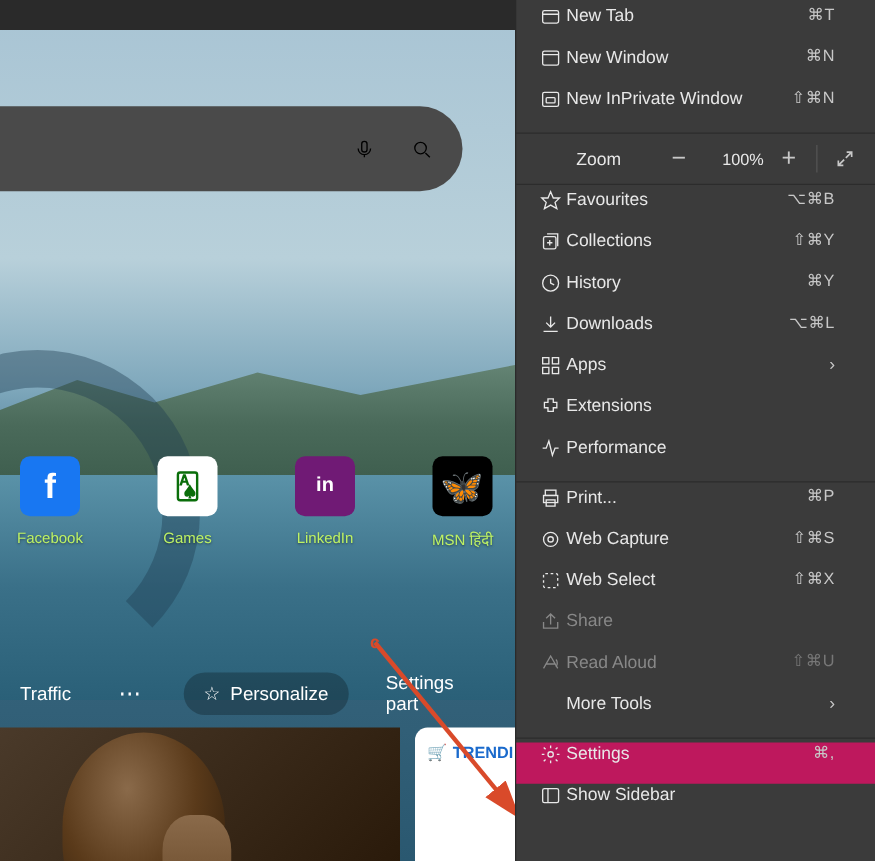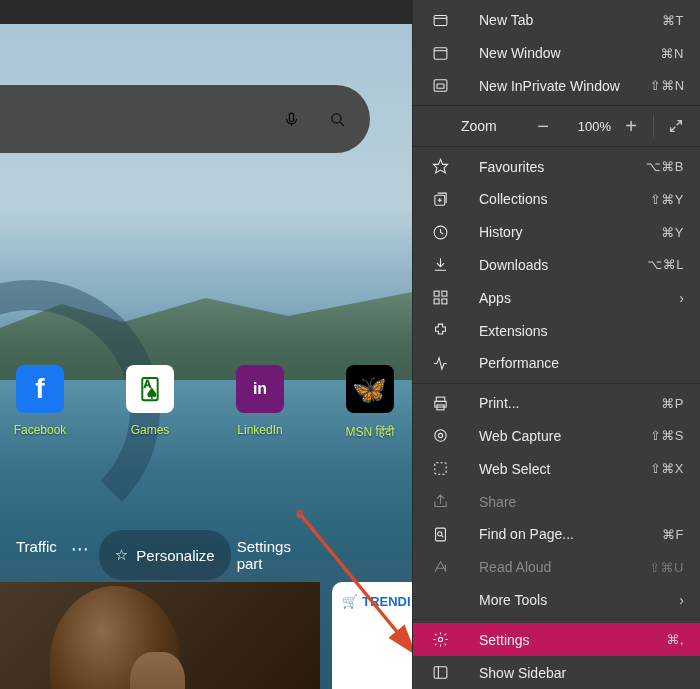--- a/index.html
+++ b/index.html
@@ -14,31 +14,31 @@
 .search-bar svg{width:26px;height:26px;fill:none;stroke:#d8d8d8;stroke-width:2}
 .tiles{position:absolute;top:365px;left:15px;display:flex;gap:60px}
 .tile{display:flex;flex-direction:column;align-items:center;gap:10px;width:50px}
 .tile-icon{width:48px;height:48px;border-radius:8px;display:flex;align-items:center;justify-content:center;font-weight:bold;font-size:28px;color:#fff}
 .tile-label{font-size:12px;color:#bef264;white-space:nowrap;text-shadow:0 1px 2px rgba(0,0,0,0.5)}
 .fb{background:#1877f2}
 .games{background:#fff;color:#0a6e0a;font-size:20px}
 .li{background:#701a75;font-size:16px}
 .msn{background:#000}
 .annotation-c{position:absolute;top:505px;left:296px;color:#d94a2a;font-size:14px;font-weight:bold}
-.bottom-bar{position:absolute;top:530px;left:0;width:336px;height:50px;display:flex;gap:2px;padding:0 12px}
+.bottom-bar{position:absolute;top:530px;left:0;width:336px;height:50px;display:flex;align-items:center;gap:26px;padding:0 12px}
 .btn-pill{display:flex;align-items:center;gap:8px;color:#fff;font-size:15px;padding:8px 16px;border-radius:24px;background:rgba(0,0,0,0.25)}
 .btn-text{color:#fff;font-size:15px;padding:8px 4px}
 .dots{color:#fff;font-size:18px;padding:8px}
 .bottom-content{position:absolute;top:582px;left:0;width:412px;height:107px;display:flex;gap:12px}
 .photo{width:320px;height:107px;background:linear-gradient(135deg,#4a3a2a 0%,#2a1a0a 100%);position:relative;overflow:hidden}
 .face{position:absolute;top:4px;left:50px;width:130px;height:150px;background:radial-gradient(ellipse at 40% 30%,#8a6a4a 0%,#5a3a1a 50%,#2a1a0a 100%);border-radius:50% 50% 40% 40%}
 .hand{position:absolute;top:70px;left:130px;width:55px;height:70px;background:linear-gradient(to bottom,#8a6a4a 0%,#6a4a2a 100%);border-radius:40% 40% 20% 20%}
 .card{width:80px;height:107px;background:#fff;border-radius:10px 0 0 0;padding:12px 10px;color:#1a6acc;font-size:13px;font-weight:bold;display:flex;align-items:flex-start;gap:4px}
 .menu{position:absolute;top:0;left:412px;width:288px;height:689px;background:#3b3b3b;border-left:1px solid #2a2a2a;display:flex;flex-direction:column;padding-top:4px}
-.menu-item{display:flex;align-items:center;height:33px;padding:0 16px 0 18px;color:#e8e8e8;font-size:14px;gap:30px;cursor:pointer}
+.menu-item{display:flex;height:33px;padding:0 32px 0 18px;color:#e8e8e8;font-size:14px;gap:4px;cursor:pointer}
 .menu-item.disabled{color:#888}
 .menu-item.highlight{background:#be185d}
 .menu-icon{width:18px;height:18px;flex-shrink:0;display:flex;align-items:center;justify-content:center}
 .menu-icon svg{width:17px;height:17px;fill:none;stroke:currentColor;stroke-width:1.5}
 .menu-label{flex:1;white-space:nowrap}
 .menu-shortcut{font-size:13px;color:#c8c8c8;letter-spacing:0.5px}
 .menu-item.disabled .menu-shortcut{color:#777}
 .menu-arrow{font-size:14px;color:#c8c8c8}
 .menu-sep{height:1px;background:#2c2c2c;margin:3px 0}
 .zoom-row{display:flex;align-items:center;height:34px;padding:0 8px 0 48px;color:#e8e8e8;font-size:14px;gap:4px}
@@ -271,31 +271,20 @@
       <span class="menu-shortcut">⇧⌘X</span>
     </div>
     <div class="menu-item disabled">
       <span class="menu-icon">
           <svg viewBox="0 0 24 24">
             <path d="M4 12v7h16v-7M12 3v12M7 8l5-5 5 5"></path>
           </svg>
         </span>
       <span class="menu-label">Share</span>
     </div>
-    <div class="menu-item">
-      <span class="menu-icon">
-          <svg viewBox="0 0 24 24">
-            <rect x="5" y="3" width="14" height="18" rx="2"></rect>
-            <circle cx="11" cy="11" r="3"></circle>
-            <line x1="13" y1="13" x2="16" y2="16"></line>
-          </svg>
-        </span>
-      <span class="menu-label">Find on Page...</span>
-      <span class="menu-shortcut">⌘F</span>
-    </div>
     <div class="menu-item disabled">
       <span class="menu-icon">
           <svg viewBox="0 0 24 24">
             <path d="M4 18L12 4l8 14M7 13h10"></path>
             <path d="M18 8c2 2 2 6 0 8"></path>
           </svg>
         </span>
       <span class="menu-label">Read Aloud</span>
       <span class="menu-shortcut">⇧⌘U</span>
     </div>

